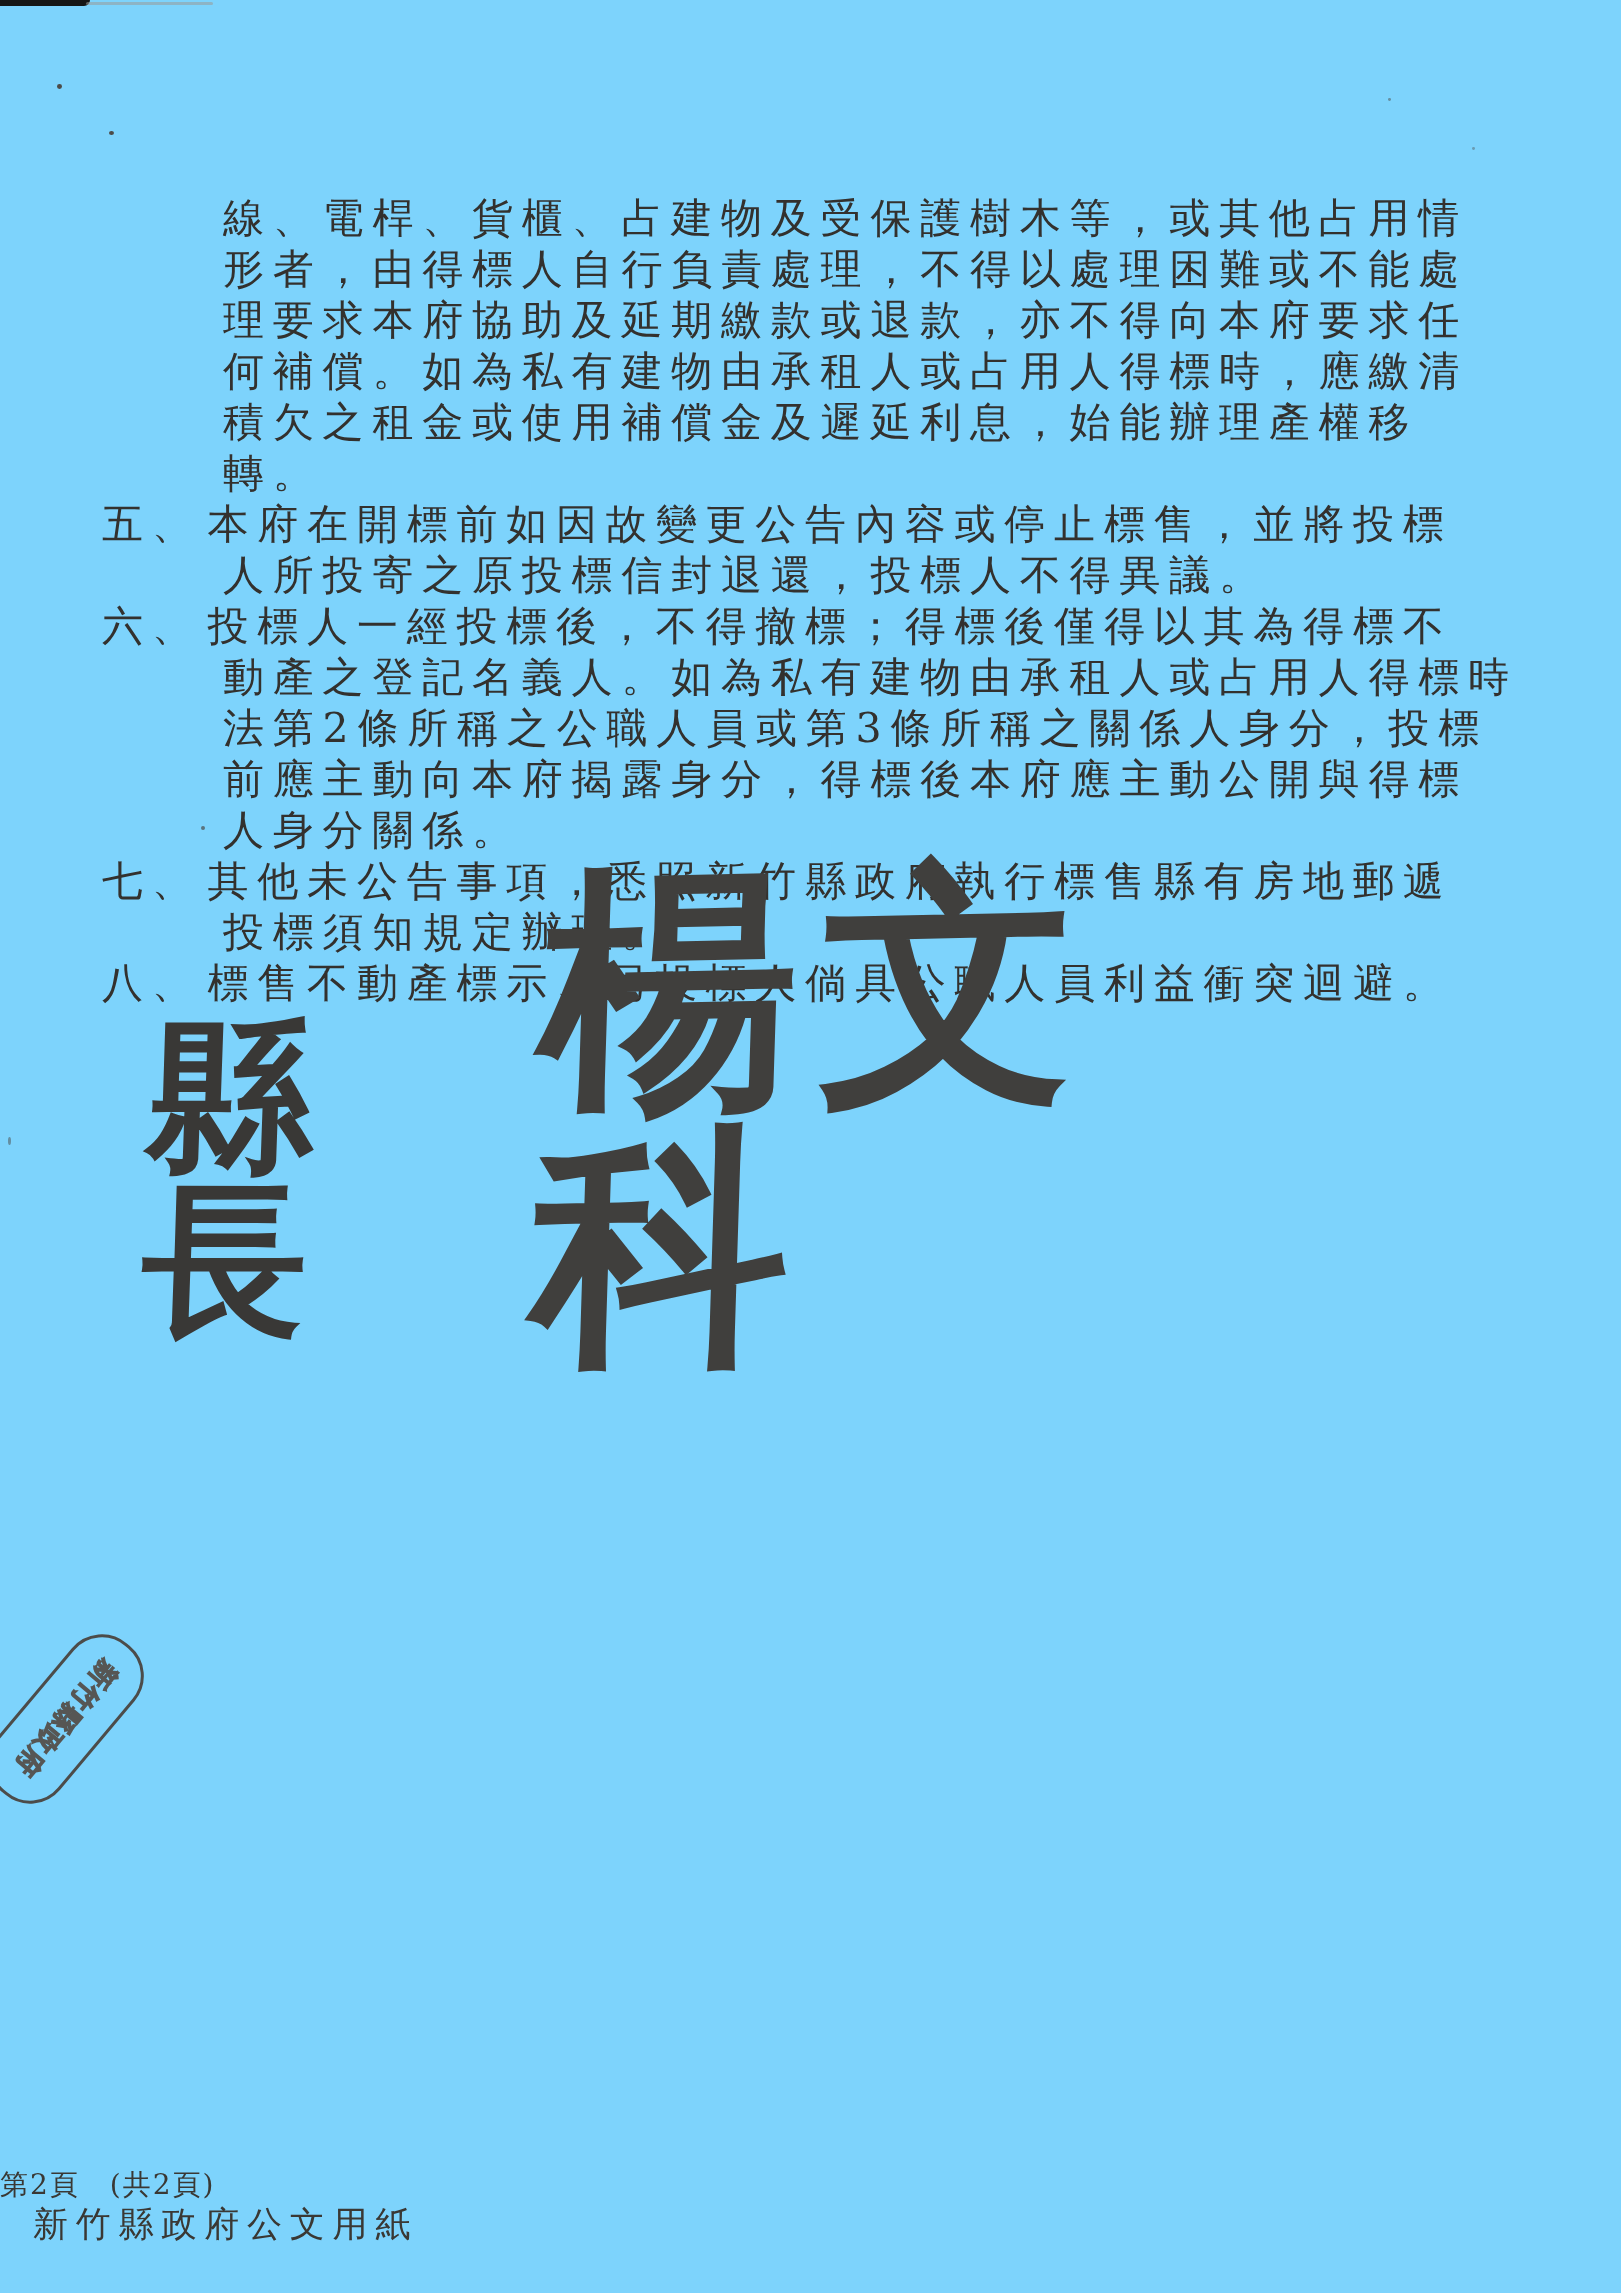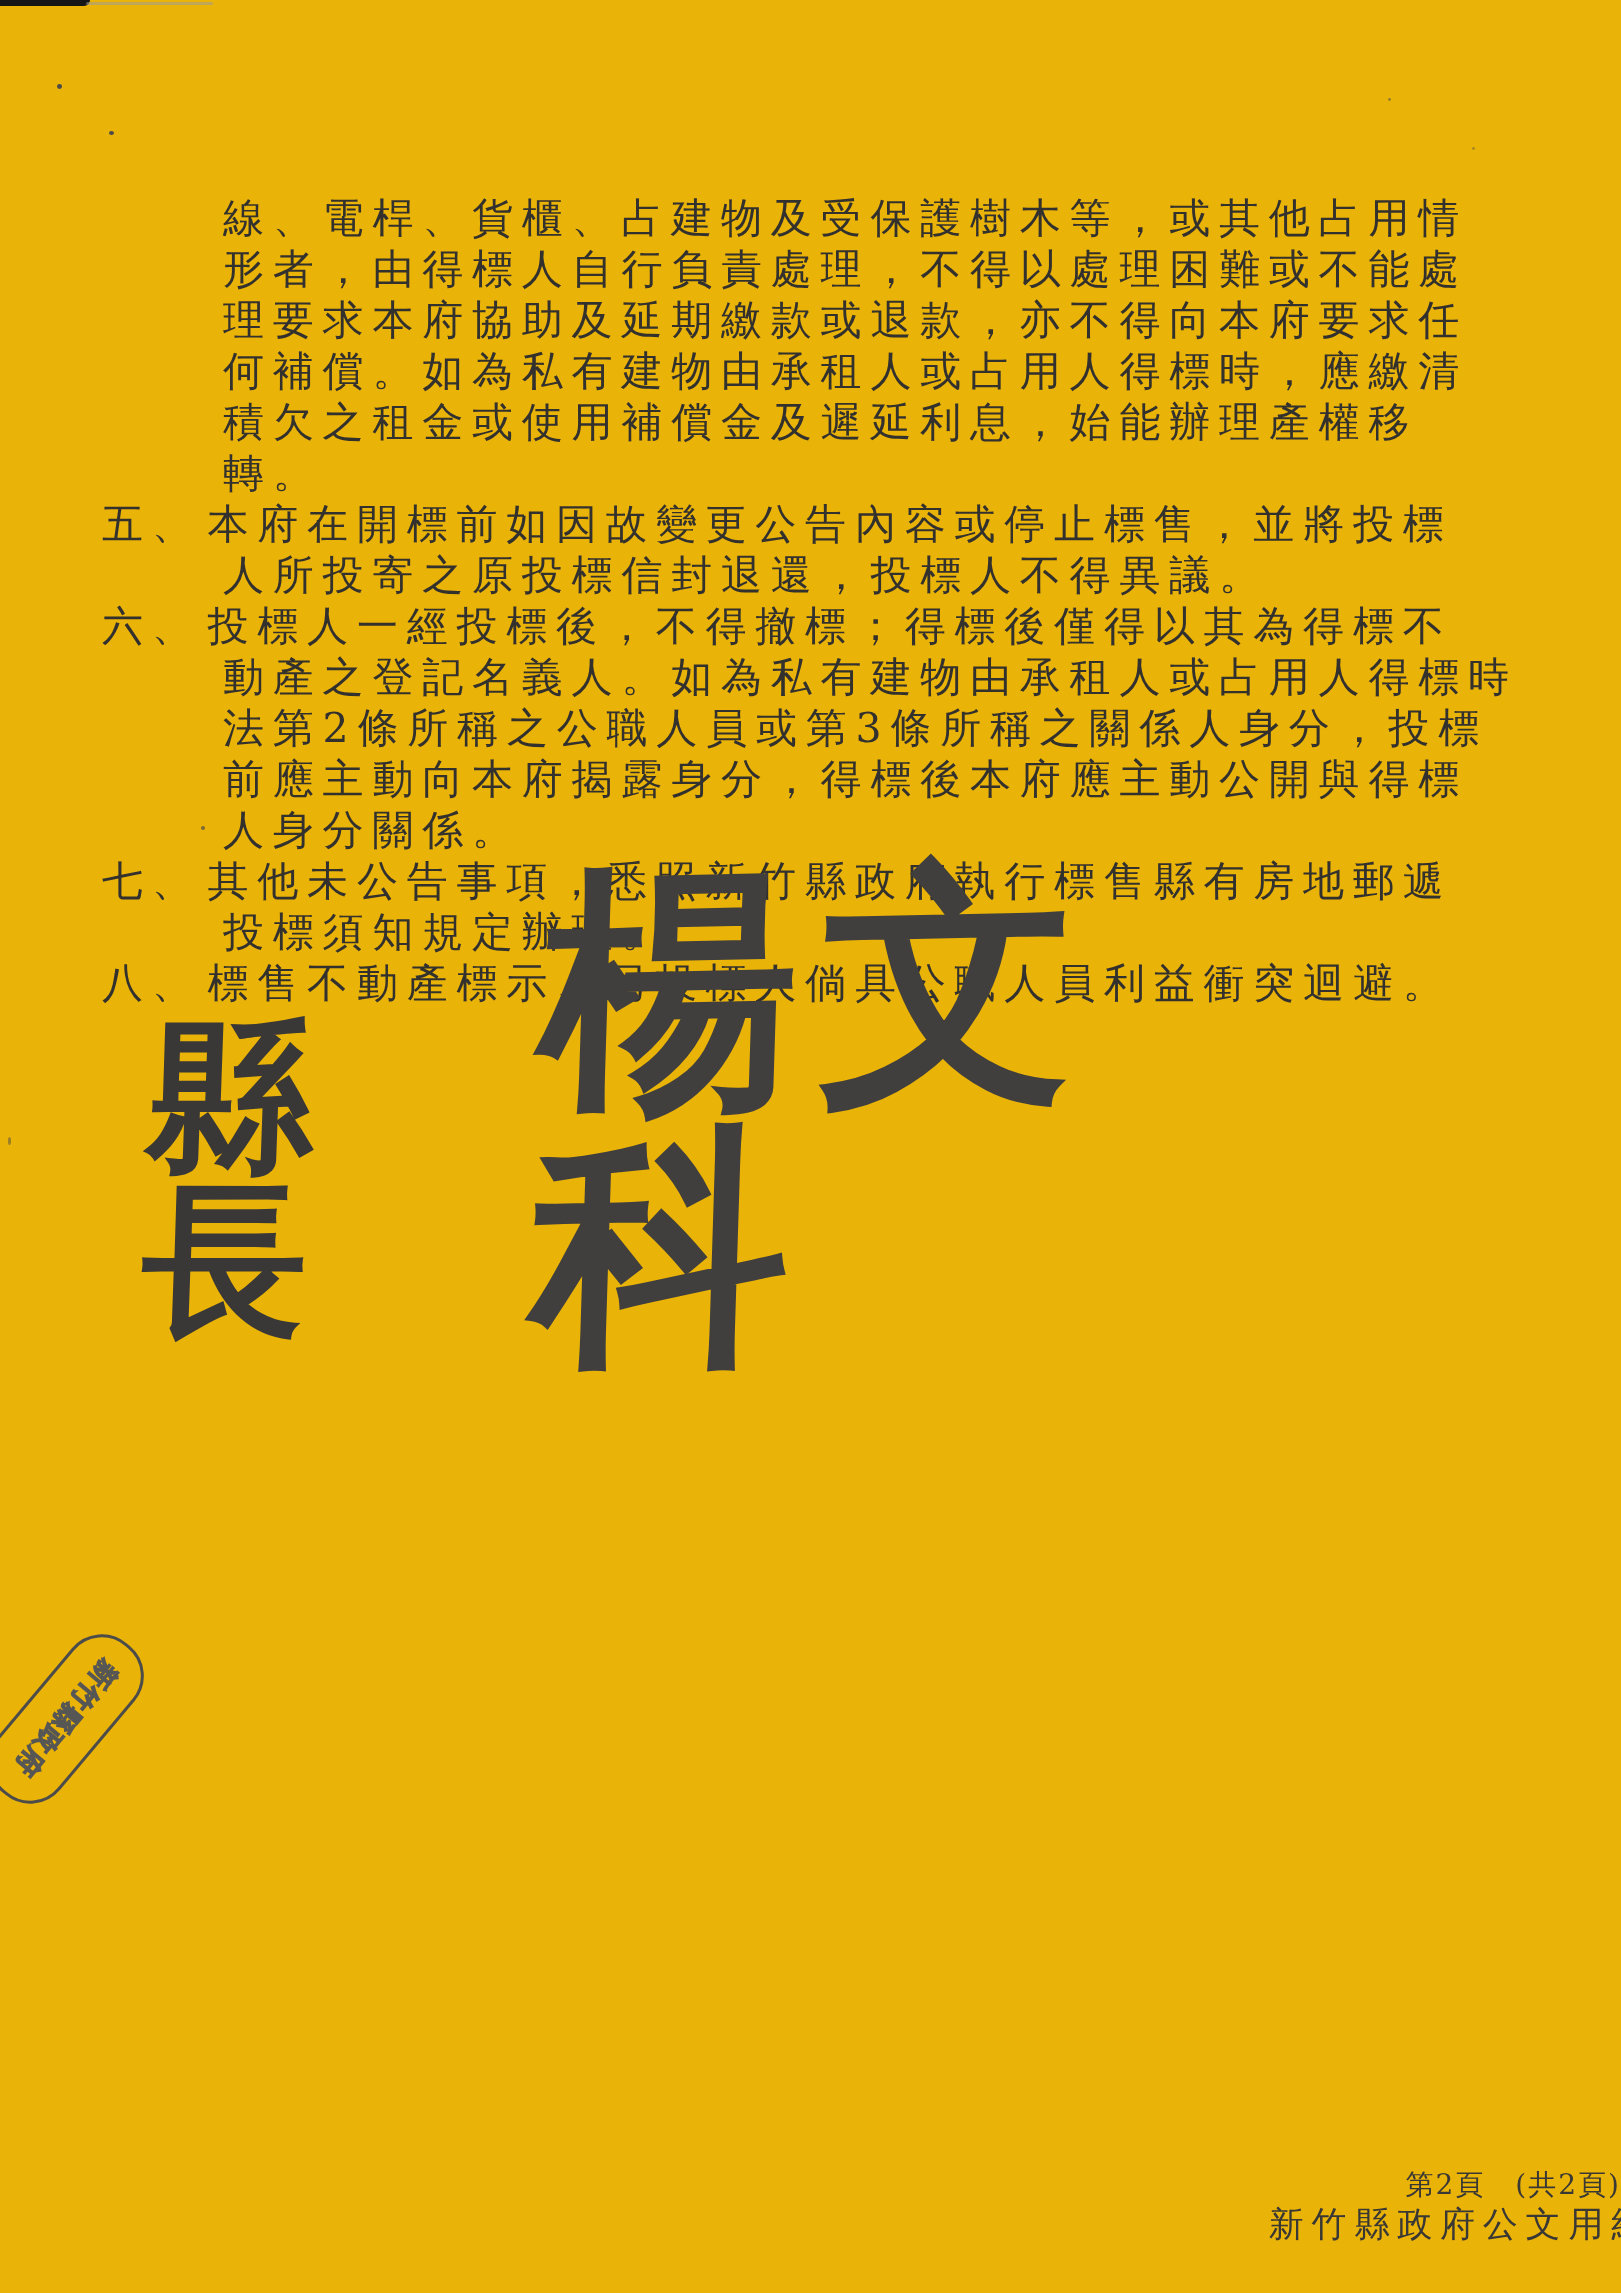--- a/index.html
+++ b/index.html
@@ -3,21 +3,21 @@
 <meta charset="utf-8">
 <style>
   html,body{margin:0;padding:0;}
   body{
     width:1621px;height:2294px;
     background:#ffffff;
     font-family:"DejaVu Serif","Liberation Serif",serif;
   }
   .page{
     position:relative;width:1621px;height:2294px;
-    background:#eab308;overflow:hidden;
+    background:#7dd3fc;overflow:hidden;
   }
   
   .edge-line{
     position:absolute;left:0;top:0;width:90px;height:5.9px;
     background:#161616;border-bottom-right-radius:7.8px;
   }
   .edge-line-faint{
     position:absolute;left:86px;top:2px;width:127px;height:2.9px;
     background:#9b9b98;opacity:.55;border-radius:2px;
   }
@@ -58,21 +58,21 @@
     background:transparent;
   }
   .seal-text{
     font-size:26.5px;letter-spacing:2px;white-space:nowrap;
     color:transparent;-webkit-text-stroke:1.3px #565654;
     transform:rotate(180deg);
     font-weight:700;
   }
   
   .footer{
-    position:absolute;left:0;bottom:0;width:1621px;text-align:right;
+    position:absolute;left:0;bottom:0;width:1621px;text-align:left;
     color:#3a3834;
   }
   .footer-page{
     position:absolute;left:0;top:0;width:100%;
     font-size:28px;letter-spacing:2px;
   }
   .footer{height:127px;top:2166px;bottom:auto;}
   .footer-paper{
     position:absolute;left:0;top:35px;width:100%;
     font-size:35px;letter-spacing:7.8px;font-weight:500;padding-left:33px;

